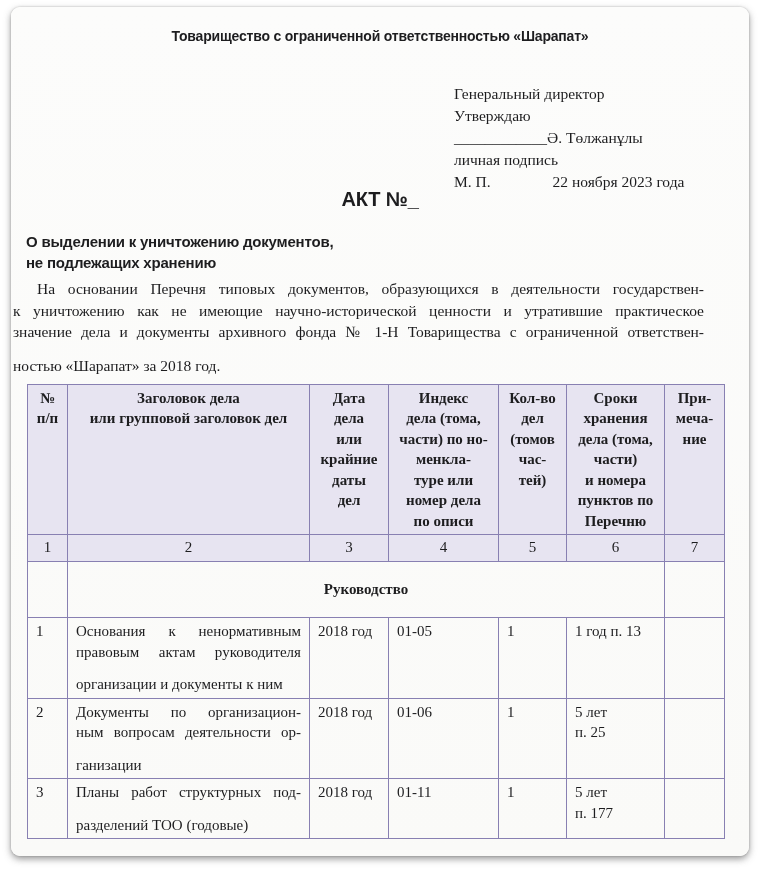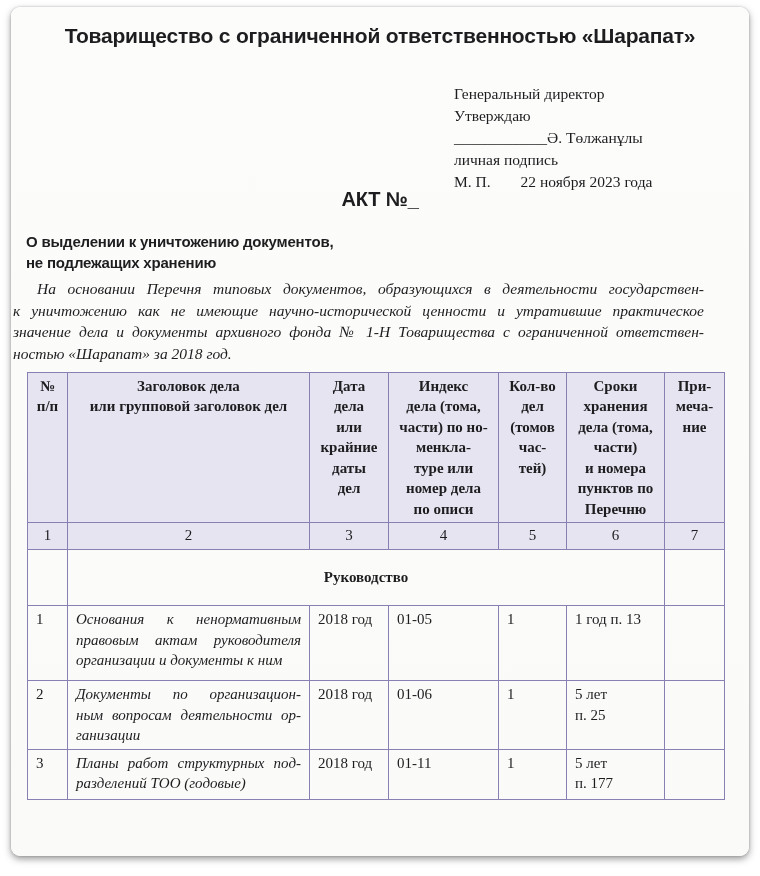--- a/index.html
+++ b/index.html
@@ -12,44 +12,44 @@
     width:738px;height:849px;
     margin:7px auto 0 auto;
     background:linear-gradient(180deg,#fcfcfb 0%,#fafaf8 100%);
     border-radius:9px;
     box-shadow:0 3px 7px rgba(70,70,70,.55), 0 0 2px rgba(0,0,0,.25);
     color:#1d1d1f;
   }
   .org-title{
     padding-top:18px;text-align:center;
     font-family:"Liberation Sans","DejaVu Sans",sans-serif;
-    font-weight:bold;font-size:21px;line-height:22px;letter-spacing:-0.2px;
+    font-weight:bold;font-size:14px;line-height:22px;letter-spacing:-0.2px;
   }
   .approval{
     margin:36px 0 0 443px;
     font-size:15.5px;line-height:22px;
   }
-  .approval .stamp-row .approval-date{display:inline-block;margin-left:30px;}
+  .approval .stamp-row .approval-date{display:inline-block;margin-left:62px;}
   .act-title{
     margin-top:-5px;text-align:center;
     font-family:"Liberation Sans","DejaVu Sans",sans-serif;
     font-weight:bold;font-size:20px;line-height:22px;letter-spacing:-0.2px;
   }
   .date-block{margin:3px 0 0 21px;font-size:15.5px;line-height:22px;}
   .subject{
     margin:21px 0 0 15px;
     font-family:"Liberation Sans","DejaVu Sans",sans-serif;
     font-weight:bold;font-size:15px;line-height:21px;letter-spacing:-0.2px;
   }
   .body-par{
     margin:5px 45px 0 2px;
     font-size:15.5px;line-height:21.7px;
   }
-  .jline{text-align:justify;text-align-last:justify;font-style:italic;}
-  .jline.jlast{text-align-last:left;}
+  .jline{text-align:justify;text-align-last:justify;}
+  .jline.jlast{text-align-last:left;margin-top:12px;}
   .findent{text-indent:24px;}
 
   table.act-table{
     border-collapse:collapse;table-layout:fixed;
     width:697px;margin:7px 0 0 16px;
     font-size:15px;
   }
   table.act-table td{
     border:1.4px solid #8880b2;
     vertical-align:top;

